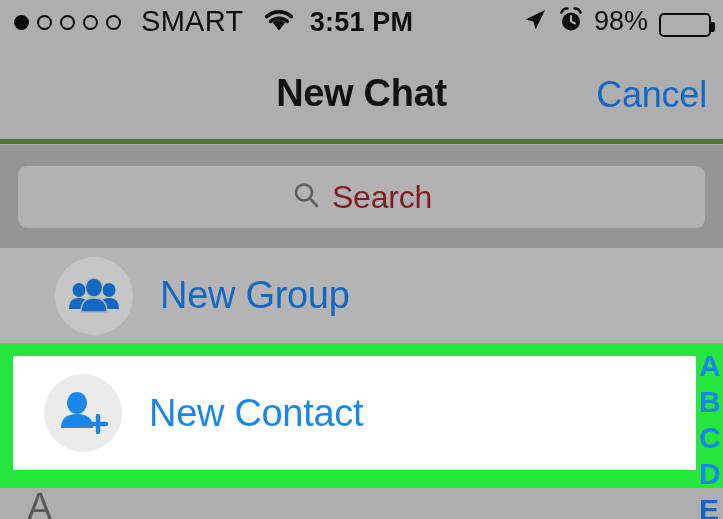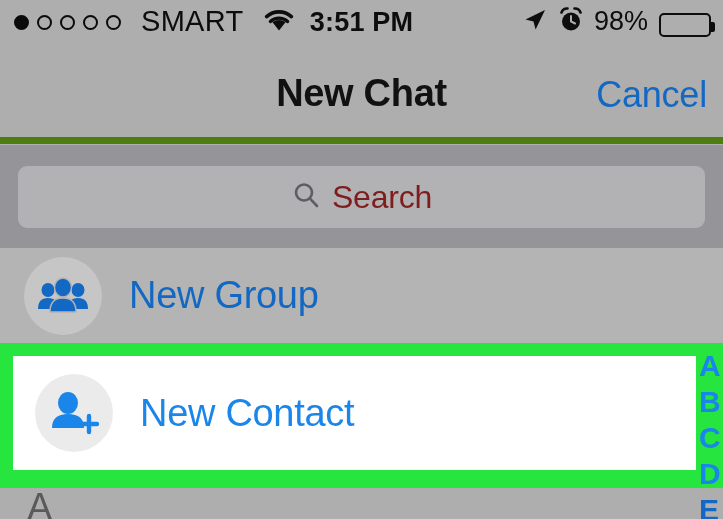--- a/index.html
+++ b/index.html
@@ -105,21 +105,21 @@
     border-radius: 0 2px 2px 0;
   }
 
   
   .nav-bar {
     position: absolute;
     left: 0; top: 44px;
     width: 723px;
     height: 100px;
     background: #aeaeae;
-    border-bottom: 7px solid #4d7c0f;
+    border-bottom: 5px solid #4d7c0f;
     box-sizing: border-box;
   }
   .nav-title {
     position: absolute;
     left: 0;
     top: 28px;
     width: 723px;
     text-align: center;
     font-size: 38px;
     font-weight: bold;
@@ -171,21 +171,22 @@
     left: 0; top: 248px;
     width: 723px;
     height: 271px;
     background: #b4b4b4;
   }
   .row {
     position: relative;
     display: flex;
     align-items: center;
     height: 95px;
-    padding-left: 24px;
+    padding-left: 35px;
+    margin-left: 20px;
   }
   .avatar {
     width: 78px;
     height: 78px;
     border-radius: 50%;
     background: #c6c6c6;
     display: flex;
     align-items: center;
     justify-content: center;
     flex: none;
@@ -211,21 +212,21 @@
     box-sizing: border-box;
     padding: 13px 0 18px 13px;
   }
   .highlight-inner {
     position: relative;
     width: 683px;
     height: 114px;
     background: #ffffff;
     display: flex;
     align-items: center;
-    padding-left: 22px;
+    padding-left: 31px;
     box-sizing: border-box;
   }
   .avatar-light {
     background: #ebebeb;
   }
   .row-label-bright {
     color: #1a86ea;
   }
 
   

